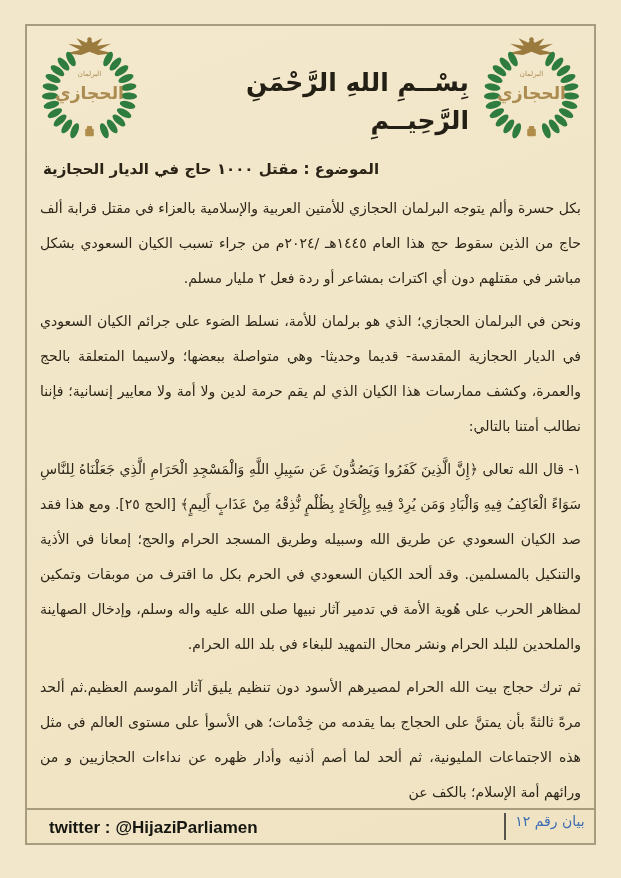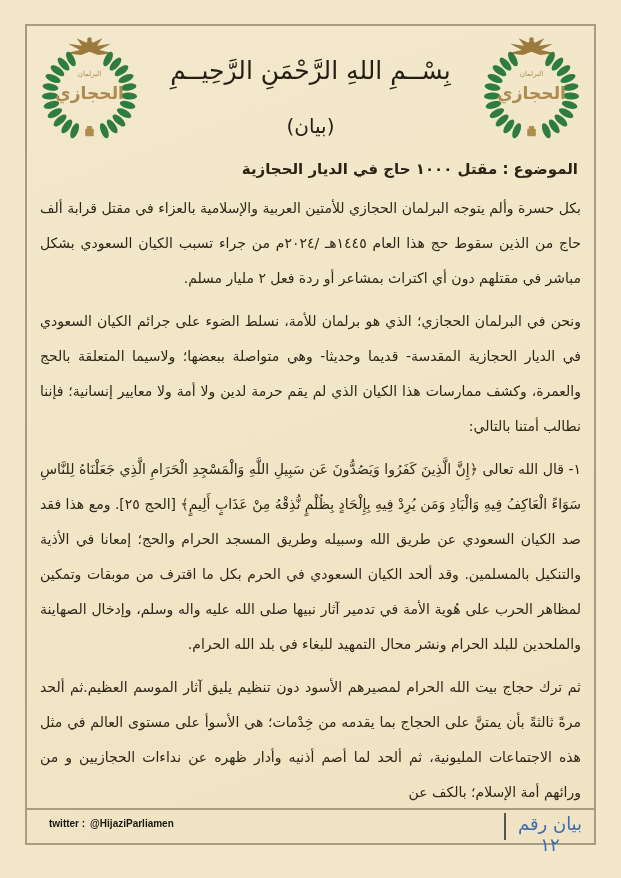--- a/index.html
+++ b/index.html
@@ -10,57 +10,57 @@
   }
   .frame{
     position:absolute;left:25px;top:24px;width:567px;height:817px;
     border:2px solid #a89c7e;
     background:linear-gradient(160deg,#f3e8cc 0%,#f1e5c6 60%,#efe3c3 100%);
   }
   .logo{position:absolute;top:7px;width:107px;height:107px;}
   .logo.left{left:9px;}
   .logo.right{right:9px;}
   .bismillah{
-    position:absolute;top:26px;left:125px;right:125px;text-align:center;
+    position:absolute;top:38px;left:125px;right:125px;
     direction:rtl;font-size:25px;line-height:1.5;color:#241f15;
-    font-weight:normal;letter-spacing:-1px;
+    font-weight:bold;letter-spacing:-1px;
   }
   .doc-title{
     position:absolute;top:88px;left:0;right:0;text-align:center;
     direction:rtl;font-size:20px;color:#241f15;
   }
   .subject{
-    position:absolute;top:134px;right:16px;left:16px;text-align:right;
+    position:absolute;top:134px;right:16px;left:16px;text-align:left;
     direction:rtl;font-size:15px;color:#2b2416;font-weight:bold;
   }
   .body-text{
     position:absolute;top:165px;left:13px;right:13px;bottom:40px;
     direction:rtl;text-align:justify;overflow:hidden;
     font-size:14px;line-height:35px;color:#2e2719;
   }
   .body-text p{margin:0 0 8px 0;}
   .footer{
     position:absolute;left:0;right:0;bottom:0;height:33px;
     border-top:2px solid #a89c7e;
   }
   .footer-contact{
     position:absolute;top:8px;
-    font-family:"Liberation Sans",sans-serif;font-size:10px;
+    font-family:"Liberation Sans",sans-serif;font-size:17px;
     font-weight:bold;color:#171712;white-space:nowrap;
   }
   .footer-contact.twitter{left:22px;}
   .footer-contact.email{left:205px;}
   .footer-contact .lbl{margin-right:5px;}
   .footer-vline{
     position:absolute;left:477px;top:3px;bottom:3px;width:2px;
     background:#56554d;
   }
   .footer-num{
     position:absolute;left:481px;right:2px;top:3px;text-align:center;
-    direction:rtl;font-size:18px;color:#3d6cb4;
+    direction:rtl;font-size:14px;color:#3d6cb4;
   }
   svg text{font-family:"DejaVu Sans",sans-serif;}
 </style>
 </head>
 <body>
 
 <svg width="0" height="0" style="position:absolute" aria-hidden="true">
   <symbol id="hijazi-logo" viewBox="0 0 100 100">
 
     <g fill="#9b7a3e">
@@ -107,21 +107,20 @@
 
   <svg class="logo right" viewBox="0 0 100 100">
     <use href="#hijazi-logo"></use>
   </svg>
   <svg class="logo left" viewBox="0 0 100 100">
     <use href="#hijazi-logo"></use>
   </svg>
 
   <div class="bismillah">بِسْــمِ اللهِ الرَّحْمَنِ الرَّحِيــمِ</div>
 
-  <div class="doc-title">(بيان)</div>
 
   <div class="subject">الموضوع : مقتل ١٠٠٠ حاج في الديار الحجازية</div>
 
   <div class="body-text">
     <p>بكل حسرة وألم يتوجه البرلمان الحجازي للأمتين العربية والإسلامية بالعزاء في مقتل قرابة ألف حاج من الذين سقوط حج هذا العام ١٤٤٥هـ /٢٠٢٤م من جراء تسبب الكيان السعودي بشكل مباشر في مقتلهم دون أي اكتراث بمشاعر أو ردة فعل ٢ مليار مسلم.</p>
     <p>ونحن في البرلمان الحجازي؛ الذي هو برلمان للأمة، نسلط الضوء على جرائم الكيان السعودي في الديار الحجازية المقدسة- قديما وحديثا- وهي متواصلة ببعضها؛ ولاسيما المتعلقة بالحج والعمرة، وكشف ممارسات هذا الكيان الذي لم يقم حرمة لدين ولا أمة ولا معايير إنسانية؛ فإننا نطالب أمتنا بالتالي:</p>
     <p>١- قال الله تعالى ﴿إِنَّ الَّذِينَ كَفَرُوا وَيَصُدُّونَ عَن سَبِيلِ اللَّهِ وَالْمَسْجِدِ الْحَرَامِ الَّذِي جَعَلْنَاهُ لِلنَّاسِ سَوَاءً الْعَاكِفُ فِيهِ وَالْبَادِ وَمَن يُرِدْ فِيهِ بِإِلْحَادٍ بِظُلْمٍ نُّذِقْهُ مِنْ عَذَابٍ أَلِيمٍ﴾ [الحج ٢٥]. ومع هذا فقد صد الكيان السعودي عن طريق الله وسبيله وطريق المسجد الحرام والحج؛ إمعانا في الأذية والتنكيل بالمسلمين. وقد ألحد الكيان السعودي في الحرم بكل ما اقترف من موبقات وتمكين لمظاهر الحرب على هُوية الأمة في تدمير آثار نبيها صلى الله عليه واله وسلم، وإدخال الصهاينة والملحدين للبلد الحرام ونشر محال التمهيد للبغاء في بلد الله الحرام.</p>
     <p>ثم ترك حجاج بيت الله الحرام لمصيرهم الأسود دون تنظيم يليق آثار الموسم العظيم.ثم ألحد مرةً ثالثةً بأن يمتنَّ على الحجاج بما يقدمه من خِدْمات؛ هي الأسوأ على مستوى العالم في مثل هذه الاجتماعات المليونية، ثم ألحد لما أصم أذنيه وأدار ظهره عن نداءات الحجازيين و من ورائهم أمة الإسلام؛ بالكف عن</p>
   </div>
 

